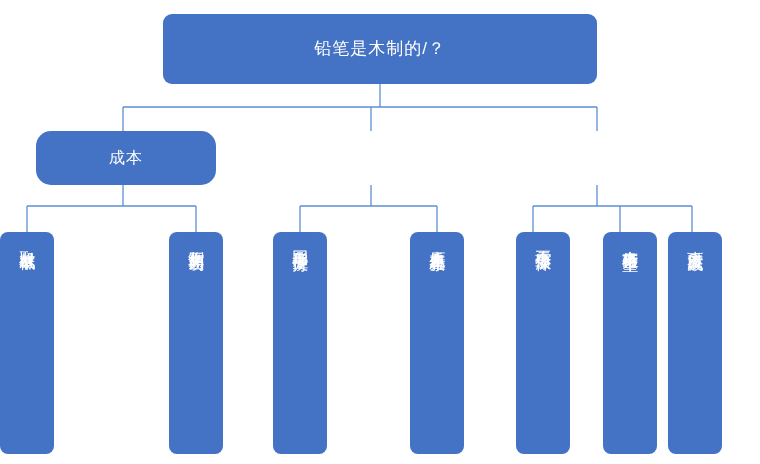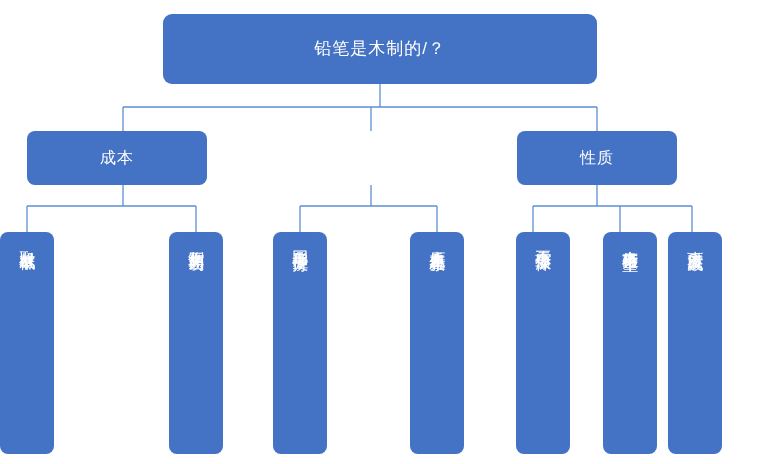--- a/index.html
+++ b/index.html
@@ -98,28 +98,25 @@
       <path d="M 533 206 L 533 232"></path>
       <path d="M 620 206 L 620 232"></path>
       <path d="M 692 206 L 692 232"></path>
     </g>
   </svg>
 
   <div class="node root" style="left:163px; top:14px; width:434px; height:70px;">
     <span class="htext">铅笔是木制的/？</span>
   </div>
 
-  <div class="node branch" style="left:27px; top:131px; width:180px; height:54px;">
+  <div class="node branch" style="left:36px; top:131px; width:180px; height:54px;border-radius:15px;">
     <span class="htext">成本</span>
   </div>
 
 
-  <div class="node branch" style="left:517px; top:131px; width:160px; height:54px;">
-    <span class="htext">性质</span>
-  </div>
 
   <div class="node leaf" style="left:0px; top:232px; width:54px; height:222px;">
     <span class="vtext">取材成本低</span>
   </div>
 
   <div class="node leaf" style="left:169px; top:232px; width:54px; height:222px;">
     <span class="vtext">制作工艺简易</span>
   </div>
 
   <div class="node leaf" style="left:273px; top:232px; width:54px; height:222px;">

